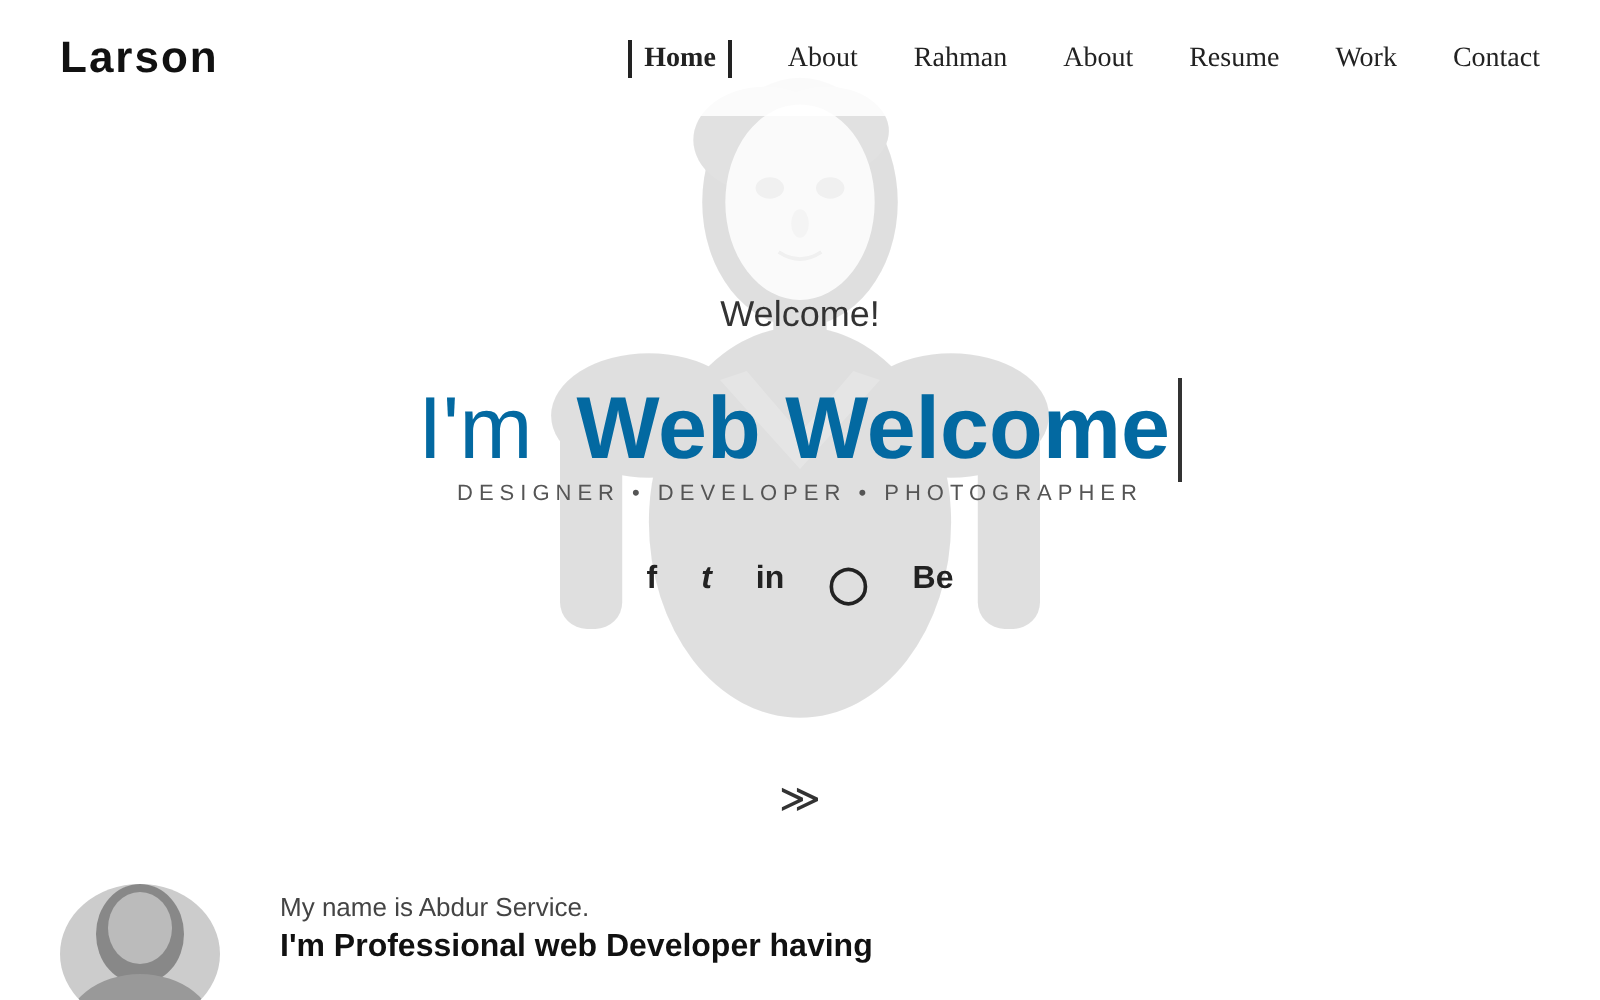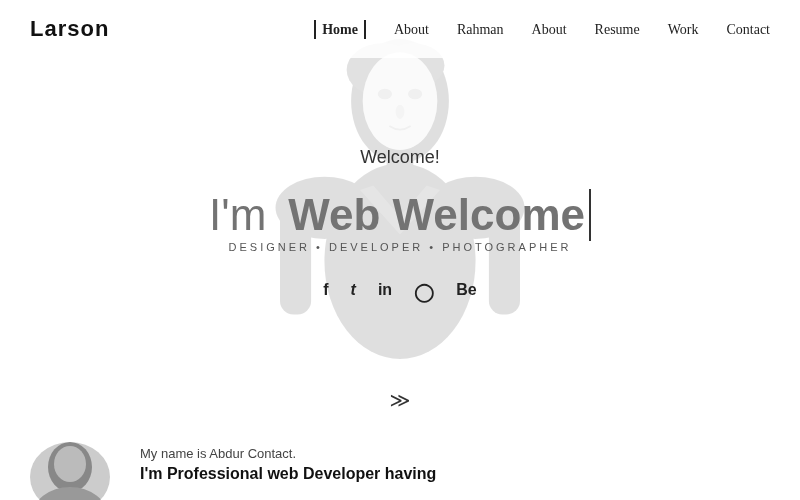--- a/index.html
+++ b/index.html
@@ -87,21 +87,21 @@
       font-size: 18px;
       font-family: 'Arial', sans-serif;
       color: #333;
       margin-bottom: 21px;
       font-weight: 400;
     }
 
     .hero-title {
       font-size: 44px;
       font-family: 'Arial', sans-serif;
-      color: #737373;
+      color: #0369a1;
       font-weight: 300;
       display: flex;
       align-items: baseline;
       gap: 22px;
     }
 
     .hero-title .normal {
       font-weight: 300;
     }
 
@@ -314,16 +314,16 @@
 
 <section class="about-section">
   <div class="about-avatar">
     <svg width="80" height="70" viewBox="0 0 80 70" xmlns="http://www.w3.org/2000/svg">
       <ellipse cx="40" cy="25" rx="22" ry="25" fill="#888"></ellipse>
       <ellipse cx="40" cy="75" rx="38" ry="30" fill="#999"></ellipse>
       <ellipse cx="40" cy="22" rx="16" ry="18" fill="#bbb"></ellipse>
     </svg>
   </div>
   <div class="about-text">
-    <p class="about-intro">My name is Abdur Contact.</p>
+    <p class="about-intro">My name is Abdur Service.</p>
     <p class="about-heading">I'm Professional web Developer having</p>
   </div>
 </section>
 
 </body></html>

